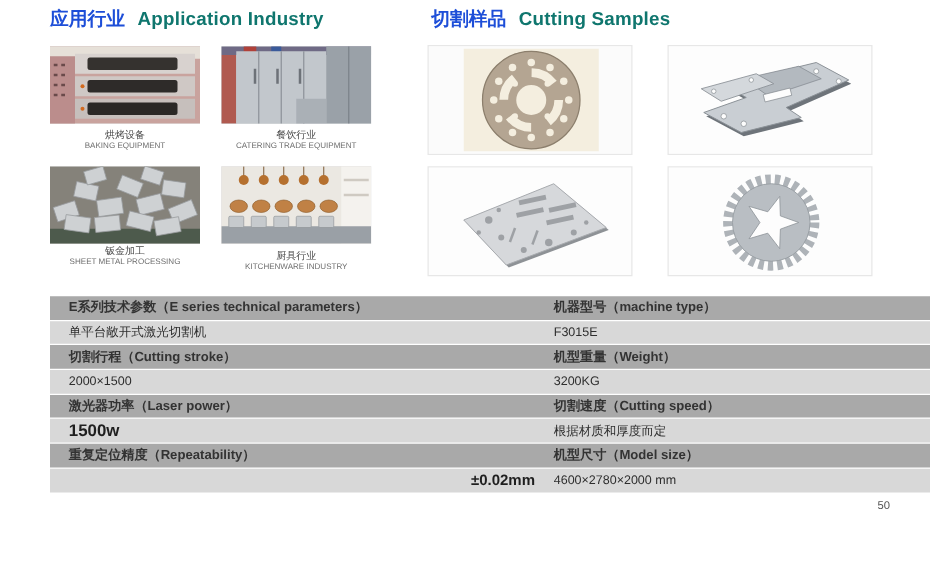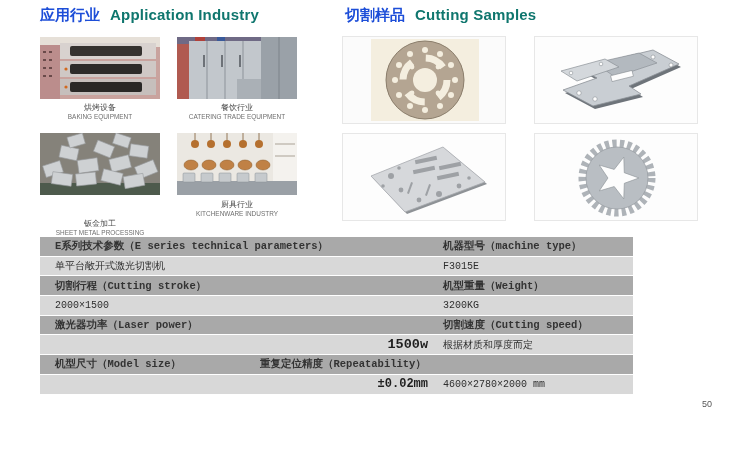--- a/index.html
+++ b/index.html
@@ -19,30 +19,30 @@
   .photo svg{display:block;}
   .cap{position:absolute;width:120px;text-align:center;line-height:10px;}
   .cap .zh{font-size:8px;color:#4a4a4a;display:block;}
   .cap .en{font-size:7px;color:#6e6e6e;display:block;transform:scale(0.92);transform-origin:center top;}
 
   
   .panel{position:absolute;width:164px;height:88px;background:#ffffff;border:1px solid #e7e7e7;box-sizing:border-box;overflow:hidden;}
   .panel svg{display:block;}
 
   
-  #spec-table{position:absolute;left:40px;top:237px;width:593px;font-family:Liberation Mono, monospace;}
+  #spec-table{position:absolute;left:40px;top:237px;width:704px;}
   .trow{display:flex;height:18.7px;margin-bottom:1px;align-items:center;}
   .trow.label{background:#a9a9a9;}
   .trow.value{background:#d8d8d8;}
   .tcell{box-sizing:border-box;padding-left:15px;white-space:nowrap;overflow:hidden;}
   .tcell.left{width:388px;}
   .tcell.right{flex:1;}
   .trow.label .tcell{font-size:10.5px;color:#333;font-weight:600;}
   .trow.value .tcell{font-size:10px;color:#2e2e2e;}
-  .trow.value .tcell.big{font-size:13.5px;font-weight:bold;color:#1f1f1f;text-align:right;}
+  .trow.value .tcell.big{font-size:13.5px;font-weight:bold;color:#1f1f1f;}
   .trow.value .tcell.big2{font-size:12px;font-weight:bold;color:#1f1f1f;text-align:right;}
 
   #page-number{position:absolute;right:38px;top:399px;font-size:9px;color:#555;}
 </style>
 </head>
 <body>
 
 <div class="sec-head" id="head-app">
   <span class="zh">应用行业</span>
   <span class="en">Application Industry</span>
@@ -154,21 +154,21 @@
     <rect x="0" y="48" width="120" height="14" fill="#9aa0a6"></rect>
     <g fill="#c6cacd" stroke="#8b9094" stroke-width="0.5">
       <rect x="6" y="40" width="12" height="9" rx="1"></rect>
         <rect x="24" y="40" width="12" height="9" rx="1"></rect>
       <rect x="42" y="40" width="12" height="9" rx="1"></rect>
         <rect x="60" y="40" width="12" height="9" rx="1"></rect>
       <rect x="78" y="40" width="12" height="9" rx="1"></rect>
     </g>
   </svg>
 </div>
-<div class="cap" style="left:40px;top:196px;margin-top:23px;">
+<div class="cap" style="left:40px;top:196px;">
   <span class="zh">钣金加工</span>
   <span class="en">SHEET METAL PROCESSING</span>
 </div>
 <div class="cap" style="left:177px;top:200px;">
   <span class="zh">厨具行业</span>
   <span class="en">KITCHENWARE INDUSTRY</span>
 </div>
 
 <div class="panel" style="left:342px;top:36px;">
   <svg width="162" height="86">
@@ -272,22 +272,22 @@
   </div>
   <div class="trow label">
     <div class="tcell left">激光器功率（Laser power）</div>
     <div class="tcell right">切割速度（Cutting speed）</div>
   </div>
   <div class="trow value">
     <div class="tcell left big">1500w</div>
     <div class="tcell right">根据材质和厚度而定</div>
   </div>
   <div class="trow label">
+    <div class="tcell left">重复定位精度（Repeatability）</div>
     <div class="tcell right">机型尺寸（Model size）</div>
-    <div class="tcell left">重复定位精度（Repeatability）</div>
   </div>
   <div class="trow value">
     <div class="tcell left big2">±0.02mm</div>
     <div class="tcell right">4600×2780×2000 mm</div>
   </div>
 </div>
 
 <div id="page-number">50</div>
 
 </body></html>

